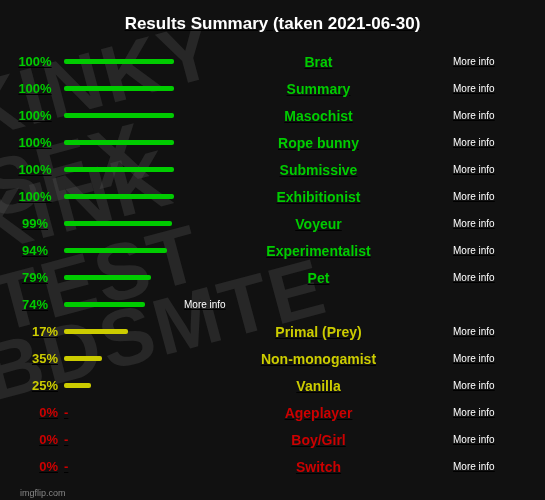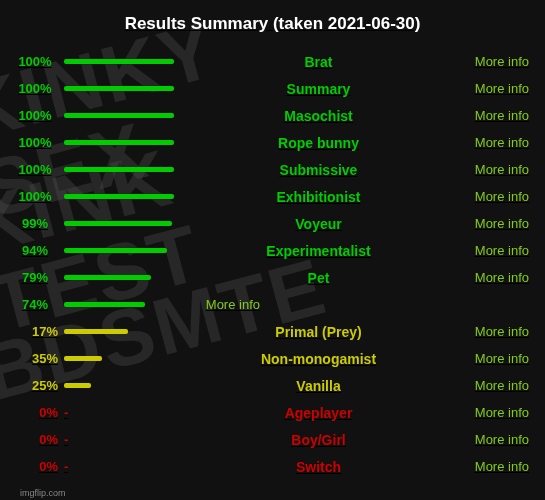--- a/index.html
+++ b/index.html
@@ -106,23 +106,22 @@
     .kink-name {
       flex: 1;
       text-align: center;
       font-size: 14px;
       font-weight: bold;
       padding: 0 4px;
     }
 
     .more-info {
       width: 80px;
-      text-align: right;
-      font-size: 13px;
-      color: #84cc16;
+      font-size: 10px;
+      color: #ffffff;
       flex-shrink: 0;
       padding-right: 4px;
     }
 
     
     .green { color: #00cc00; text-align: center; }
     .yellow { color: #cccc00; }
     .red { color: #cc0000; }
     .bar-green { background-color: #00cc00; }
     .bar-yellow { background-color: #cccc00; }

